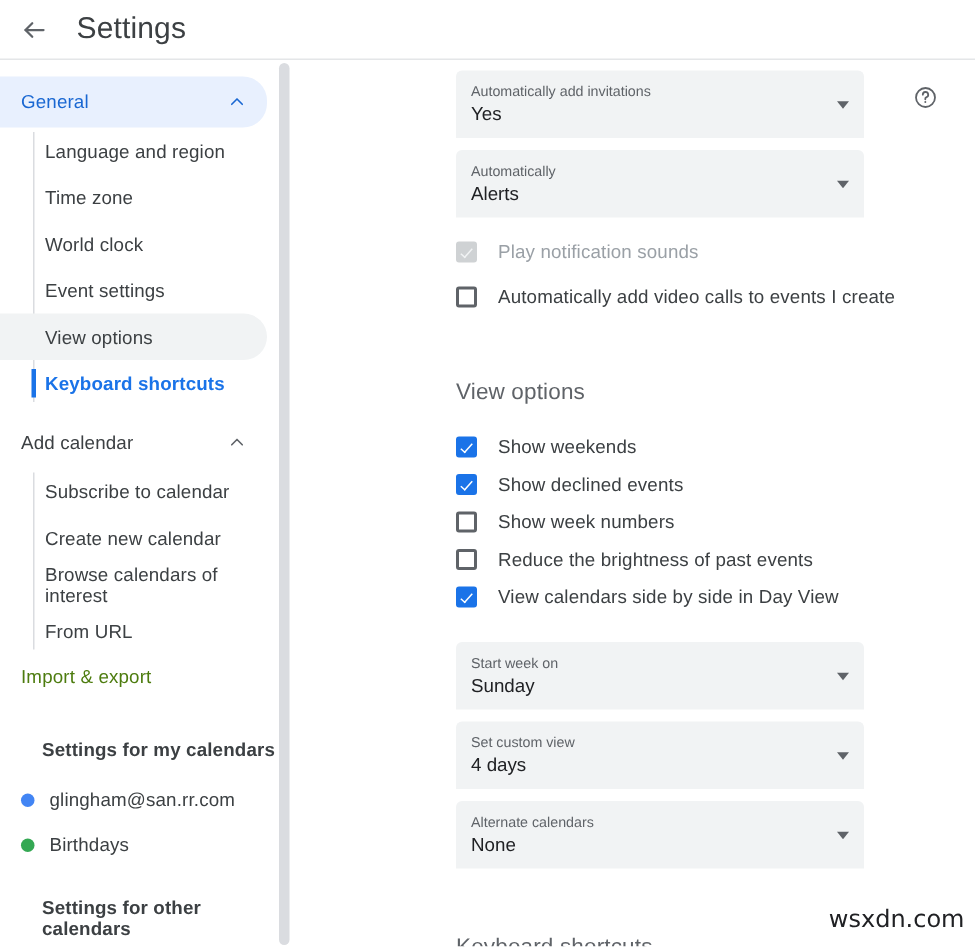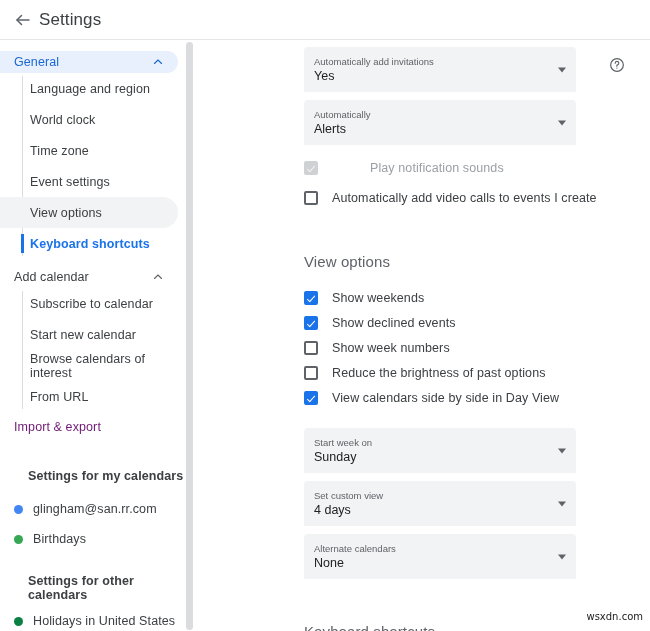--- a/index.html
+++ b/index.html
@@ -18,32 +18,32 @@
     display:flex; align-items:center;
     border-bottom:1px solid #e4e6e8;
   }
   .back-btn {
     width:30px; height:30px; margin-left:8px;
     display:flex; align-items:center; justify-content:center;
     border-radius:50%; cursor:pointer;
   }
   .back-btn svg { width:18px; height:18px; display:block; }
   .page-title {
-    margin-left:1px;
-    font-size:17px; color:#3c4043; font-weight:400;
+    margin-left:13px;
+    font-size:20px; color:#3c4043; font-weight:400;
     letter-spacing:0.1px;
   }
 
   
   .sidebar {
     position:absolute; left:0; top:41px; width:186px; height:590px;
     background:#fff; overflow:hidden;
   }
   .side-group-header {
-    position:relative; height:22px; margin:0 8px 0 0;
+    position:relative; height:34px; margin:0 8px 0 0;
     display:flex; align-items:center;
     border-radius:0 16px 16px 0;
     padding-left:14px; cursor:pointer;
   }
   .side-group-header.active { background:#e8f0fe; }
   .side-group-header .label { font-size:12.5px; color:#1967d2; letter-spacing:.1px; }
   .side-group-header.plain .label { color:#3c4043;text-align:right; }
   .chevron { position:absolute; right:14px; top:50%; transform:translateY(-50%); }
   .chevron svg { width:12px; height:12px; display:block; }
 
@@ -65,21 +65,21 @@
   .side-item.selected::before {
     content:""; position:absolute; left:21px; top:6px; bottom:6px;
     width:2.5px; background:#1a73e8;
   }
 
   .side-plain {
     height:30px; display:flex; align-items:center;
     padding-left:14px; margin-right:8px;
     border-radius:0 16px 16px 0; cursor:pointer;
   }
-  .side-plain .label { font-size:12.5px; color:#701a75; letter-spacing:.1px; }
+  .side-plain .label { font-size:12.5px; color:#4d7c0f; letter-spacing:.1px; }
 
   .side-section-title {
     height:24px; display:flex; align-items:center;
     padding-left:28px;
     font-size:12.5px; color:#3c4043; font-weight:bold; letter-spacing:.1px;
   }
   .cal-item {
     height:30px; display:flex; align-items:center;
     padding-left:14px; margin-right:8px;
     border-radius:0 16px 16px 0; cursor:pointer;
@@ -123,21 +123,21 @@
     position:absolute; right:25px; top:16px;
     width:16px; height:16px; cursor:pointer;
   }
   .help-icon svg { width:16px; height:16px; display:block; }
 
   .check-row {
     display:flex; align-items:center;
     margin-left:109px; height:24px;
     cursor:pointer;
   }
-  .check-row.disabled { cursor:default;gap:38px; }
+  .check-row.disabled { cursor:default; }
   .cbox {
     width:14px; height:14px; flex:none;
     border:2px solid #5f6368; border-radius:2px;
     background:#fff;
     position:relative;
   }
   .cbox.checked { background:#1a73e8; border-color:#1a73e8; }
   .cbox.checked::after {
     content:""; position:absolute; left:3.4px; top:0.6px;
     width:3.4px; height:7px;
@@ -149,21 +149,21 @@
   .check-row .clabel { font-size:12.5px; color:#3c4043; margin-left:14px; letter-spacing:.1px; }
   .check-row.disabled .clabel { color:#9aa0a6; }
 
   .section-heading {
     margin-left:109px;
     font-size:15px; color:#5f6368; font-weight:400; letter-spacing:.1px;
   }
 
   .watermark {
     position:absolute; right:7px; bottom:9px;
-    font-size:10px; color:#202124;
+    font-size:16px; color:#202124;
     font-family:"DejaVu Sans", sans-serif;
   }
 </style>
 </head>
 <body>
 
 <div class="app">
 
   <div class="header">
     <div class="back-btn">
@@ -186,24 +186,24 @@
             <polyline points="5,15 12,8 19,15"></polyline>
           </svg>
       </span>
     </div>
 
     <div class="subitems">
       <div class="side-item">
         <span class="label">Language and region</span>
       </div>
       <div class="side-item">
+        <span class="label">Time zone</span>
+      </div>
+      <div class="side-item">
         <span class="label">World clock</span>
-      </div>
-      <div class="side-item">
-        <span class="label">Time zone</span>
       </div>
       <div class="side-item">
         <span class="label">Event settings</span>
       </div>
       <div class="side-item hovered">
         <span class="label">View options</span>
       </div>
       <div class="side-item selected">
         <span class="label">Keyboard shortcuts</span>
       </div>
@@ -218,21 +218,21 @@
             <polyline points="5,15 12,8 19,15"></polyline>
           </svg>
       </span>
     </div>
 
     <div class="subitems">
       <div class="side-item">
         <span class="label">Subscribe to calendar</span>
       </div>
       <div class="side-item">
-        <span class="label">Start new calendar</span>
+        <span class="label">Create new calendar</span>
       </div>
       <div class="side-item">
         <span class="label">Browse calendars of interest</span>
       </div>
       <div class="side-item">
         <span class="label">From URL</span>
       </div>
     </div>
 
     <div class="side-plain">
@@ -326,21 +326,21 @@
       <span class="clabel">Show declined events</span>
     </div>
     <div style="height:1px"></div>
     <div class="check-row">
       <span class="cbox"></span>
       <span class="clabel">Show week numbers</span>
     </div>
     <div style="height:1px"></div>
     <div class="check-row">
       <span class="cbox"></span>
-      <span class="clabel">Reduce the brightness of past options</span>
+      <span class="clabel">Reduce the brightness of past events</span>
     </div>
     <div style="height:1px"></div>
     <div class="check-row">
       <span class="cbox checked"></span>
       <span class="clabel">View calendars side by side in Day View</span>
     </div>
 
     <div style="height:18px"></div>
 
     <div class="field">

